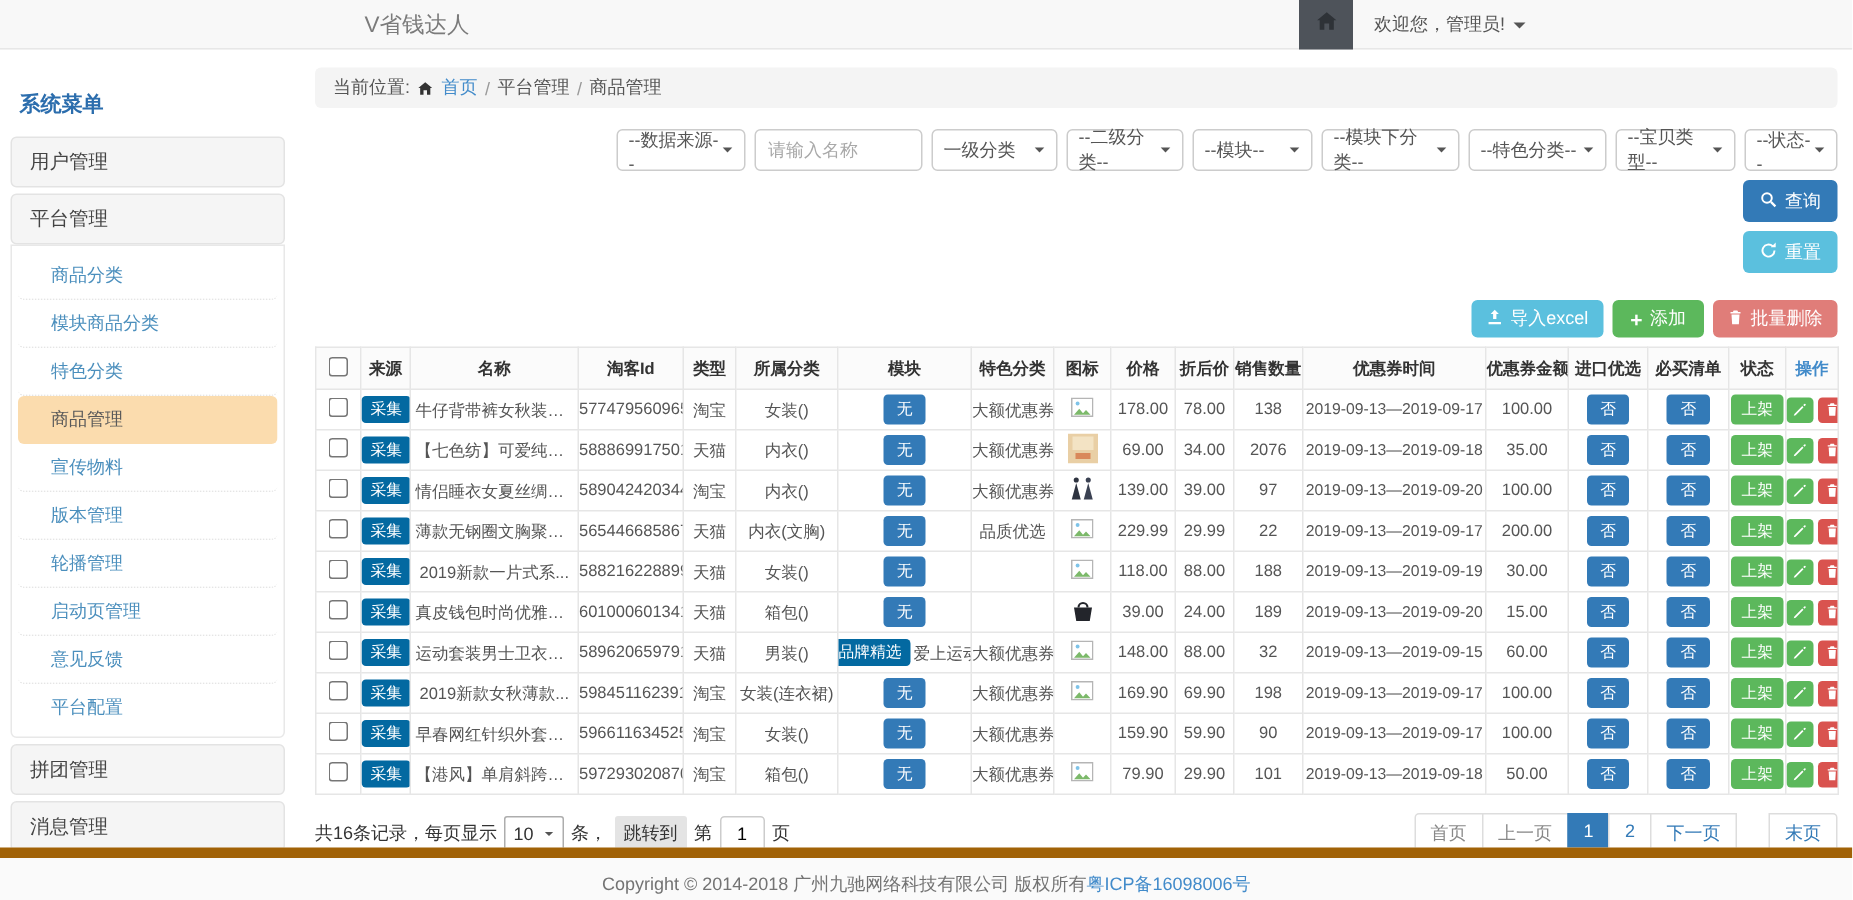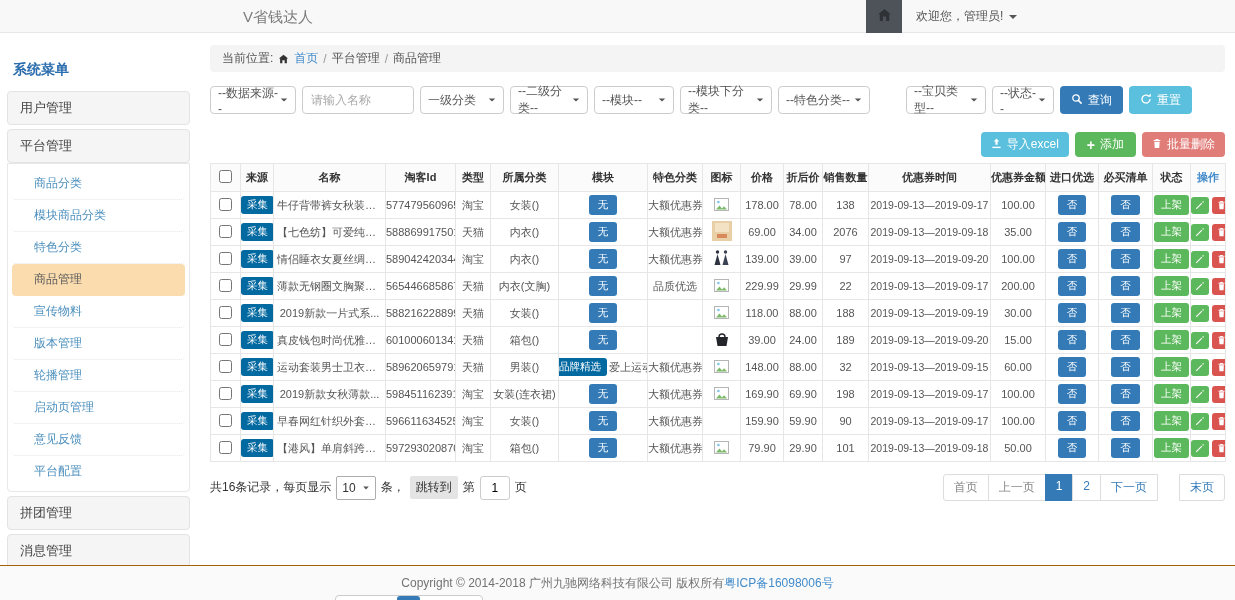--- a/index.html
+++ b/index.html
@@ -26,21 +26,21 @@
   .submenu-item:last-child { border-bottom:none; }
   .submenu-item.active { background:#fbdcae; color:#5a5a5a; border-bottom-color:transparent; }
 
   
   .main { position:absolute; left:210px; top:45px; width:1015px; }
   .breadcrumb { background:#f4f4f4; border-radius:4px; padding:5px 12px; font-size:12px; color:#555; display:flex; align-items:center; gap:5px; margin-bottom:14px; }
   .breadcrumb .bc-home svg { fill:#333; vertical-align:-1px; }
   .bc-link { color:#428bca; cursor:pointer; }
   .bc-sep { color:#999; }
 
-  .filters { display:flex; align-items:flex-end; gap:6px; margin-bottom:18px; }
+  .filters { display:flex; align-items:flex-end; gap:6px; margin-bottom:18px;flex-direction:column; }
   .fselect { height:28px; border:1px solid #ccc; border-radius:4px; background:#fff; display:flex; align-items:center;
              justify-content:space-between; padding:0 7px; font-size:12px; color:#555; cursor:pointer; }
   .fselect .caret-down { border-top-color:#555; transform:scale(.8); }
   .finput { height:28px; border:1px solid #ccc; border-radius:4px; padding:0 8px; font-size:12px; color:#555;
             font-family:"Liberation Sans","DejaVu Sans",sans-serif; }
   .finput::placeholder { color:#a9a9a9; }
   .btn { border:none; border-radius:4px; color:#fff; font-size:12px; display:inline-flex; align-items:center; gap:5px;
          justify-content:center; cursor:pointer; font-family:inherit; }
   .btn-search { background:#337ab7; height:28px; padding:0 11px; }
   .btn-reset  { background:#5bc0de; height:28px; padding:0 11px; }
@@ -75,21 +75,21 @@
   .jump-label { background:#e4e4e4; padding:3px 6px; border-radius:2px; cursor:pointer; }
   .jump-input { width:30px; height:24px; border:1px solid #ccc; border-radius:3px; text-align:center; font-size:12px; font-family:inherit; }
   .pager { display:flex; }
   .page-btn { min-width:20px; padding:4px 10px; border:1px solid #ddd; margin-left:-1px; background:#fff; color:#337ab7; font-size:12px; cursor:pointer; text-align:center; }
   .page-btn:first-child { border-radius:3px 0 0 3px; margin-left:0; }
   .page-btn:last-child { border-radius:0 3px 3px 0;margin-left:21px; }
   .page-btn.muted { color:#888; }
   .page-btn.active { background:#337ab7; border-color:#337ab7; color:#fff; }
 
   
-  .footer { position:absolute; left:0; bottom:0; width:100%; height:35px; background:#fafafa; border-top:1px solid #a16207; z-index:5; }
+  .footer { position:absolute; left:0; bottom:0; width:100%; height:35px; background:#fafafa; border-top:7px solid #a16207; z-index:5; }
   .footer-text { text-align:center; line-height:35px; font-size:12px; color:#737373; }
   .footer-text .icp { color:#428bca; cursor:pointer; }
   .clipped-box { position:absolute; left:335px; top:29px; width:148px; height:12px; background:#fff; border:1px solid #ccc; border-radius:4px 4px 0 0; }
   .clipped-box .blue-chunk { position:absolute; left:61px; top:0; width:23px; height:11px; background:#337ab7; border-radius:3px 3px 0 0; }
 </style>
 </head>
 <body>
 
 <div class="page">
 
@@ -164,21 +164,21 @@
             <span class="caret-down"></span>
           </div>
           <div class="fselect" style="width: 92px;">
             <span>--模块下分类--</span>
             <span class="caret-down"></span>
           </div>
           <div class="fselect" style="width: 92px;">
             <span>--特色分类--</span>
             <span class="caret-down"></span>
           </div>
-          <div class="fselect" style="width: 80px; margin-left: 30px;">
+          <div class="fselect" style="width: 80px;">
             <span>--宝贝类型--</span>
             <span class="caret-down"></span>
           </div>
           <div class="fselect" style="width: 62px;">
             <span>--状态--</span>
             <span class="caret-down"></span>
           </div>
         </span>
       <button class="btn btn-search">
         <span><svg width="12" height="12" viewBox="0 0 12 12">

